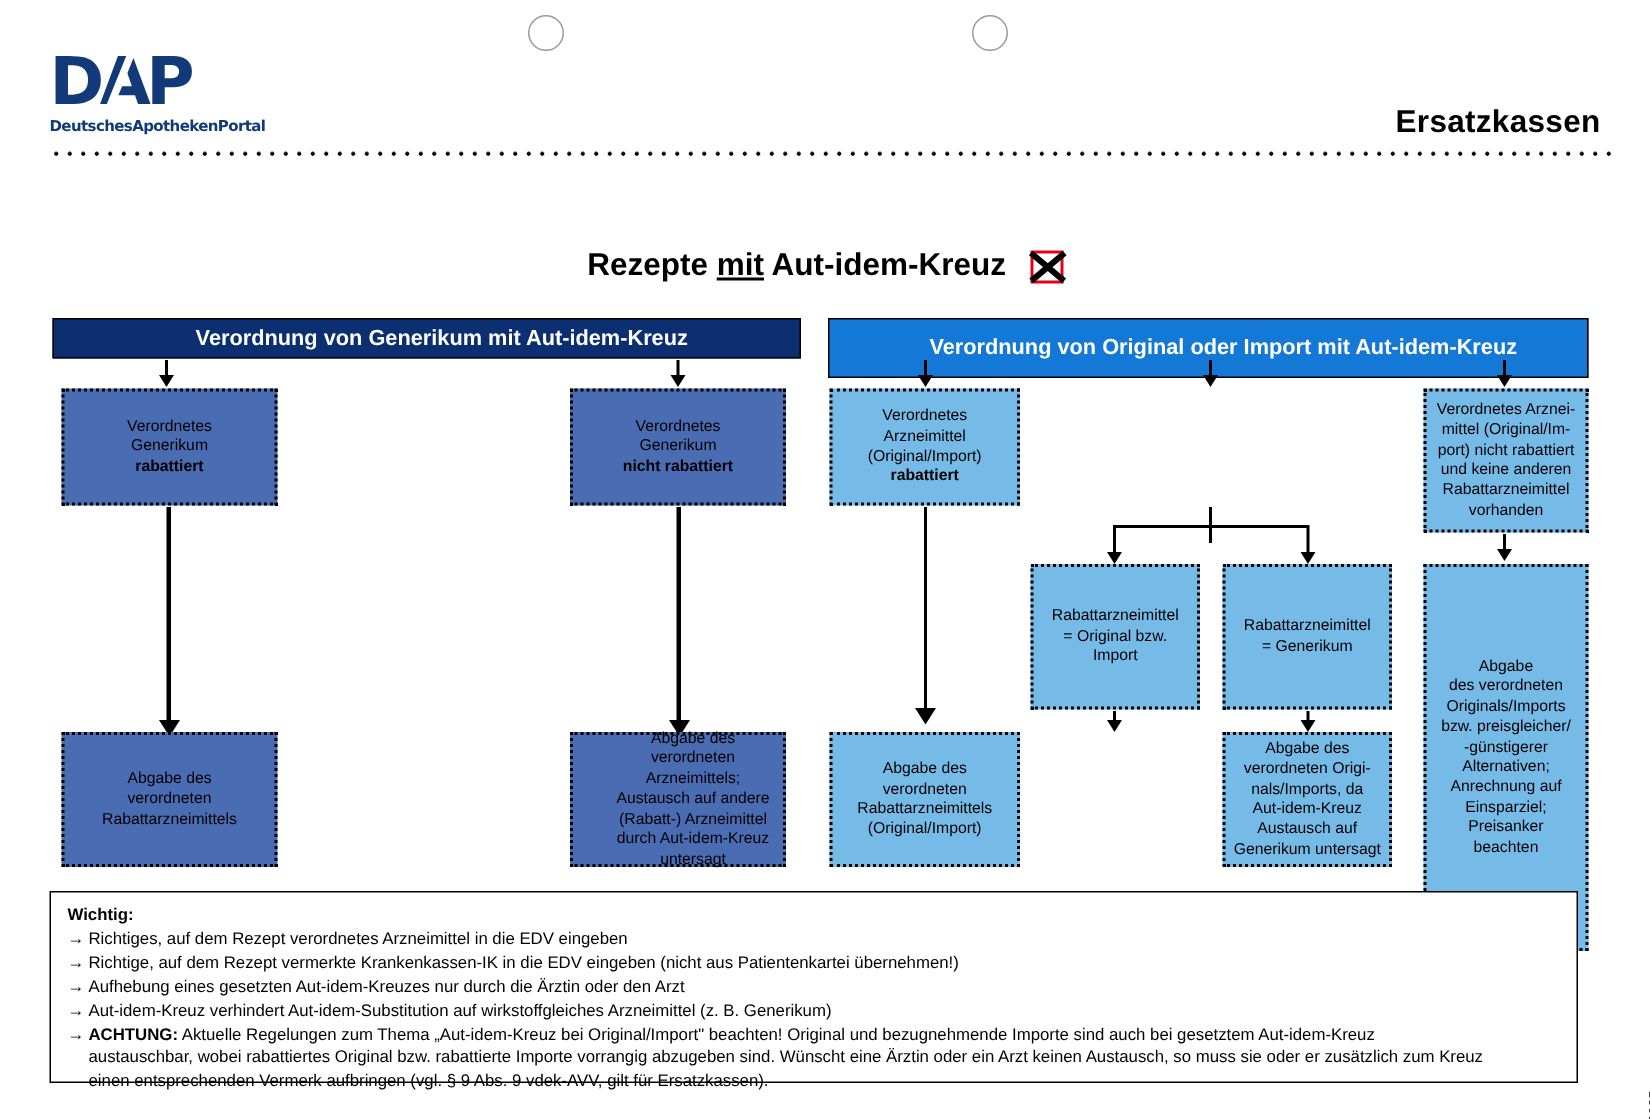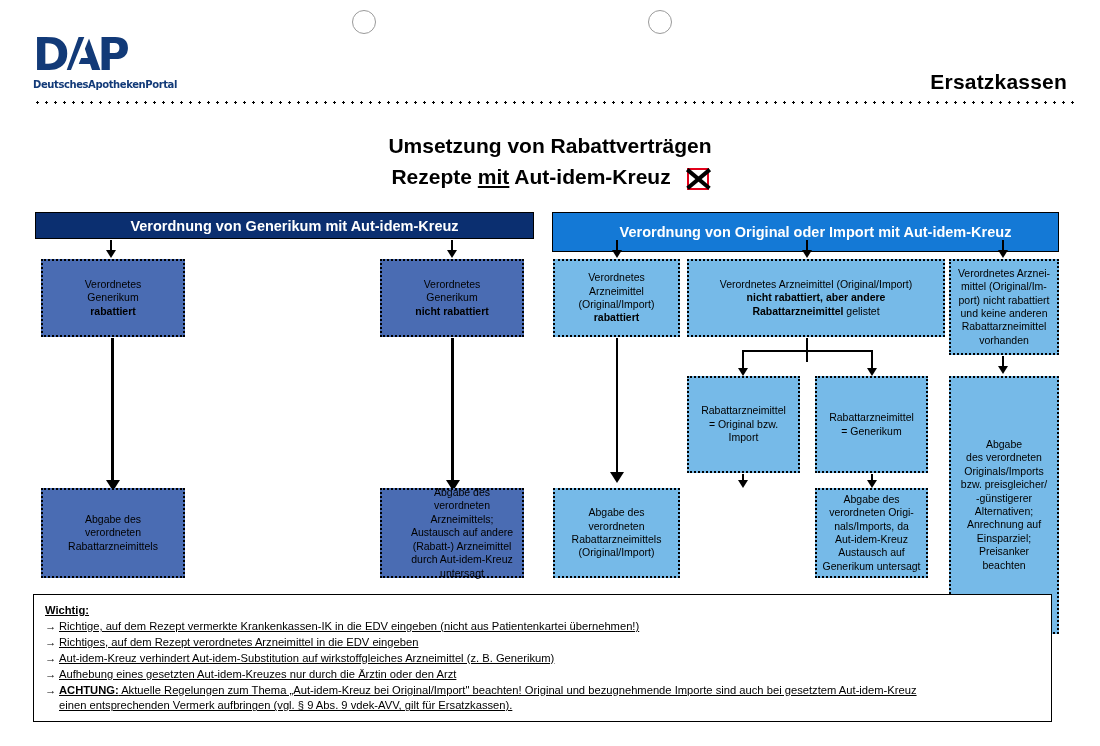--- a/index.html
+++ b/index.html
@@ -187,21 +187,20 @@
     left: 33px;
     top: 594px;
     width: 1019px;
     height: 128px;
     box-sizing: border-box;
     border: 1.6px solid #000;
     background: #ffffff;
     padding: 8px 11px 6px 11px;
     font-size: 11.2px;
     line-height: 1.42;
-    text-decoration: underline;
   }
   .note .hdr { font-weight: bold; }
   .note ul { list-style: none; margin: 0; padding: 0; }
   .note li { position: relative; padding-left: 14px; }
   .note li::before {
     content: "\2192";
     position: absolute;
     left: 0; top: 0;
     font-weight: bold;
   }
@@ -231,21 +230,20 @@
     <div class="logo-mark">
       <span>DAP</span>
       <span class="logo-slash"></span>
     </div>
     <div class="logo-sub">DeutschesApothekenPortal</div>
   </div>
 
   <div class="header-right">Ersatzkassen</div>
   <div class="dotted-rule"></div>
 
-  <div class="main-title">Umsetzung von Rabattverträgen</div>
   <div class="sub-title">
     <span>Rezepte </span><u>mit</u><span> Aut-idem-Kreuz</span>
     <span class="xbox">
       <span class="frame"></span><span class="s1"></span><span class="s2"></span>
     </span>
   </div>
 
   <div class="banner dark" style="left:35px;  top:212px; width:499px; height:27px;">Verordnung von Generikum mit Aut-idem-Kreuz</div>
   <div class="banner light" style="left:552px; top:212px; width:507px; height:40px;">Verordnung von Original oder Import mit Aut-idem-Kreuz</div>
 
@@ -288,27 +286,20 @@
 
   <div class="fbox pale" style="left:553px; top:259px; width:127px; height:78px;">
     <span class="t">
       <span>Verordnetes</span><br>
       <span>Arzneimittel</span><br>
       <span>(Original/Import)</span><br>
       <b>rabattiert</b>
     </span>
   </div>
 
-  <div class="fbox pale" style="left:687px; top:259px; width:258px; height:78px;">
-    <span class="t">
-      <span>Verordnetes Arzneimittel (Original/Import)</span><br>
-      <b>nicht rabattiert,</b><span style="font-weight:bold;"> aber andere</span><br>
-      <b>Rabattarzneimittel</b><span> gelistet</span>
-    </span>
-  </div>
 
   <div class="fbox pale" style="left:949px; top:259px; width:110px; height:96px;">
     <span class="t">Verordnetes Arznei-<br>mittel (Original/Im-<br>port) nicht rabattiert<br>und keine anderen<br>Rabattarzneimittel<br>vorhanden</span>
   </div>
 
   <div class="vline" style="left:806px; top:338px; height:24px;"></div>
   <div class="vline" style="left:742px; top:350px; width:130px; height:2px;"></div>
   <div class="vline" style="left:742px; top:350px; height:22px;"></div>
   <div class="arrow-head" style="left:737.5px; top:368px;"></div>
   <div class="vline" style="left:871px; top:350px; height:22px;"></div>
@@ -342,26 +333,27 @@
   </div>
 
 
   <div class="fbox pale" style="left:815px; top:488px; width:113px; height:90px;">
     <span class="t">Abgabe des<br>verordneten Origi-<br>nals/Imports, da<br>Aut-idem-Kreuz<br>Austausch auf<br>Generikum untersagt</span>
   </div>
 
   <div class="note">
     <div class="hdr">Wichtig:</div>
     <ul>
+      <li>Richtiges, auf dem Rezept verordnetes Arzneimittel in die EDV eingeben</li>
       <li>Richtige, auf dem Rezept vermerkte Krankenkassen-IK in die EDV eingeben (nicht aus Patientenkartei übernehmen!)</li>
-      <li>Richtiges, auf dem Rezept verordnetes Arzneimittel in die EDV eingeben</li>
+      <li>Aufhebung eines gesetzten Aut-idem-Kreuzes nur durch die Ärztin oder den Arzt</li>
       <li>Aut-idem-Kreuz verhindert Aut-idem-Substitution auf wirkstoffgleiches Arzneimittel (z. B. Generikum)</li>
-      <li>Aufhebung eines gesetzten Aut-idem-Kreuzes nur durch die Ärztin oder den Arzt</li>
       <li>
         <b>ACHTUNG:</b><span> Aktuelle Regelungen zum Thema „Aut-idem-Kreuz bei Original/Import" beachten! Original und bezugnehmende Importe sind auch bei gesetztem Aut-idem-Kreuz</span>
+        <span class="sub">austauschbar, wobei rabattiertes Original bzw. rabattierte Importe vorrangig abzugeben sind. Wünscht eine Ärztin oder ein Arzt keinen Austausch, so muss sie oder er zusätzlich zum Kreuz</span>
         <span class="sub">einen entsprechenden Vermerk aufbringen (vgl. § 9 Abs. 9 vdek-AVV, gilt für Ersatzkassen).</span>
       </li>
     </ul>
   </div>
 
   <div class="copyright">© DAP Networks GmbH / ohne Gewähr / Stand: August 2025</div>
 
 </div>
 
 </body></html>

